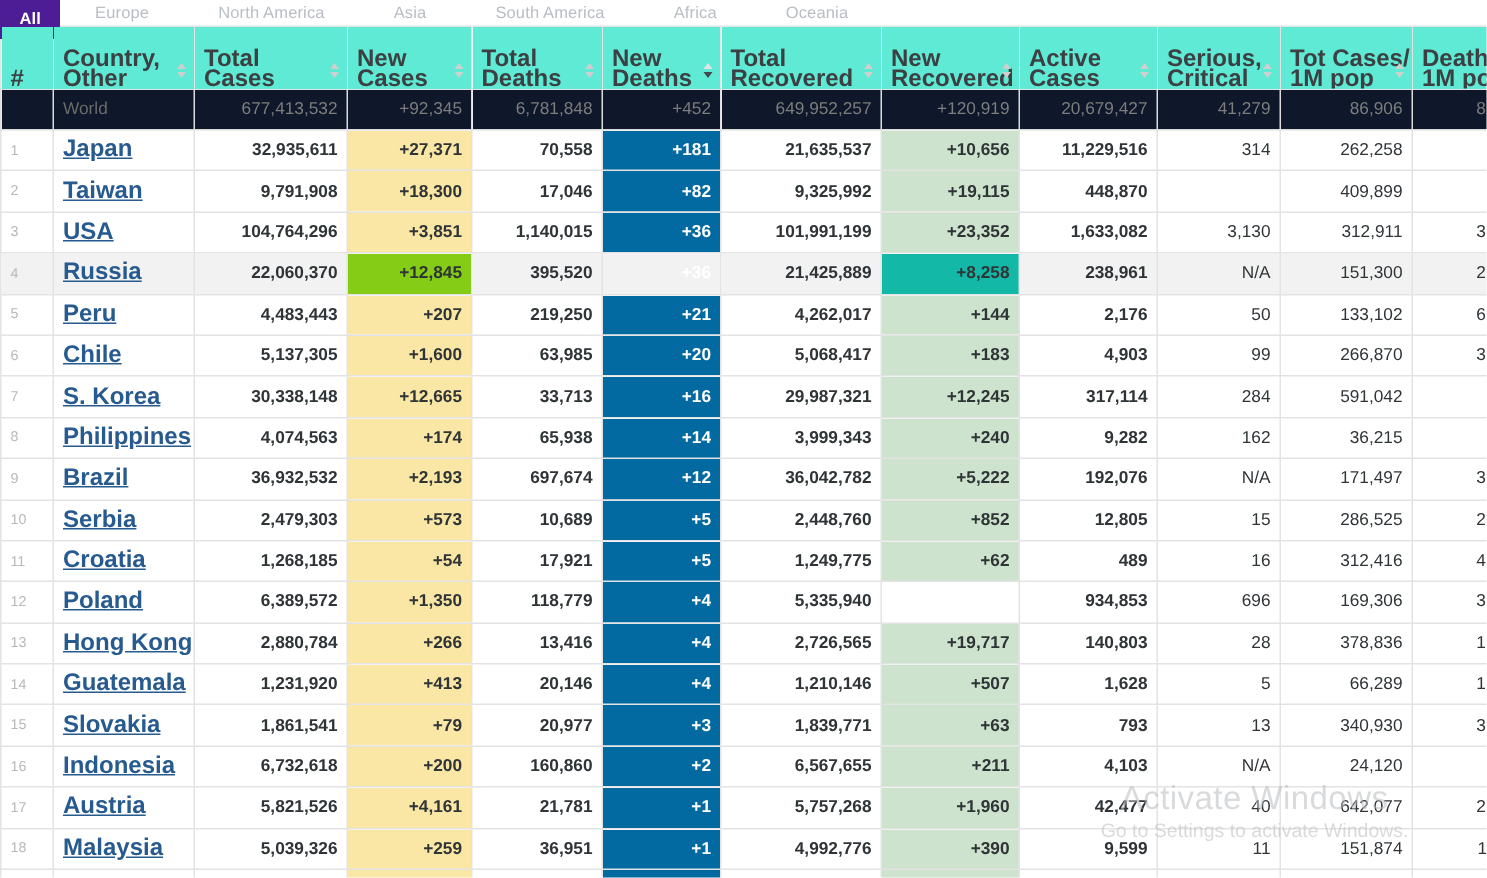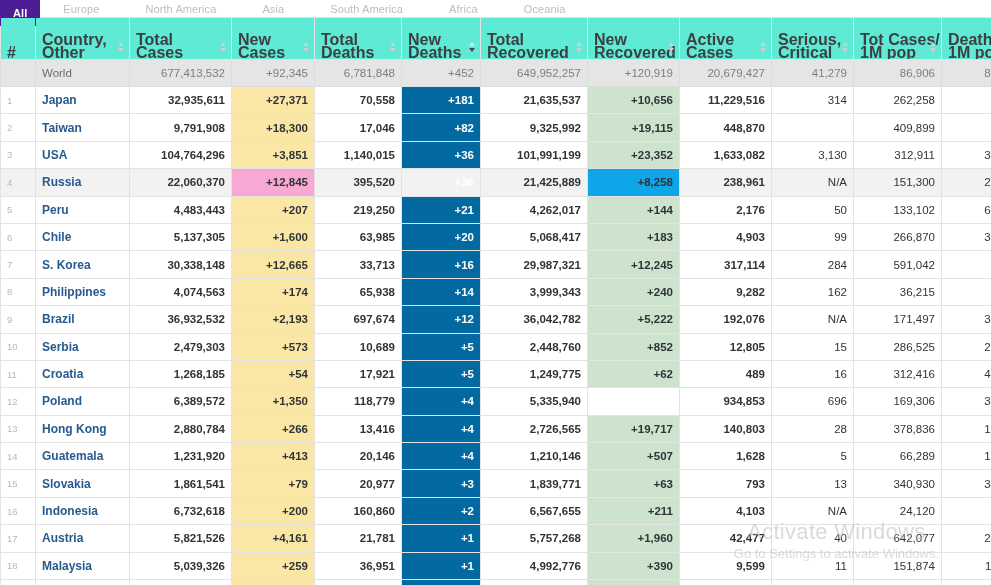--- a/index.html
+++ b/index.html
@@ -96,43 +96,43 @@
   th.c-serious{width:69px;}
   th.c-totcasespm{width:75px;}
   th.c-deathspm{width:65px;}
 
   
   tbody tr{height:26.4px;}
   tbody td{height:26.4px;}
   td.idx{color:#b8b8b8;font-size:9.5px;text-align:left;padding-left:5px;}
   td.country{text-align:left;}
   td.country a{
-    color:#275a8e;font-weight:700;
-    font-size:12px;cursor:pointer;
+    color:#275a8e;text-decoration:underline;font-weight:700;
+    font-size:16px;cursor:pointer;
   }
   td.num{text-align:right;font-weight:700;}
   td.plain{text-align:right;color:#2f3437;}
 
   
   tr.world td{
-    background:#e5e5e5;color:#7d7d7d;font-weight:400;
+    background:#0f172a;color:#7d7d7d;font-weight:400;
     height:26px;border-color:#dcdcdc;
   }
   tr.world td.country{color:#6b6b6b;font-weight:400;}
 
   
   td.newcases{background:#fae7a5;text-align:right;font-weight:700;color:#2f3437;}
   td.newdeaths{background:#0369a1;color:#ffffff;text-align:right;font-weight:700;
      border-left-color:#f60000;border-right-color:#f60000;}
   td.newrec{background:#cde3cd;text-align:right;font-weight:700;color:#2f3437;}
   td.newrec.empty{background:#ffffff;}
 
   tr.hover td{background:#f2f2f2;}
-  tr.hover td.newcases{background:#f9a8d4;}
-  tr.hover td.newrec{background:#0ea5e9;margin-left:36px;}
+  tr.hover td.newcases{background:#84cc16;}
+  tr.hover td.newrec{background:#14b8a6;margin-left:36px;}
 
   
   .watermark{
     position:absolute;
     right:52px;bottom:22px;
     text-align:center;
     color:#b9bcc0;
     opacity:.55;
     pointer-events:none;
     user-select:none;

